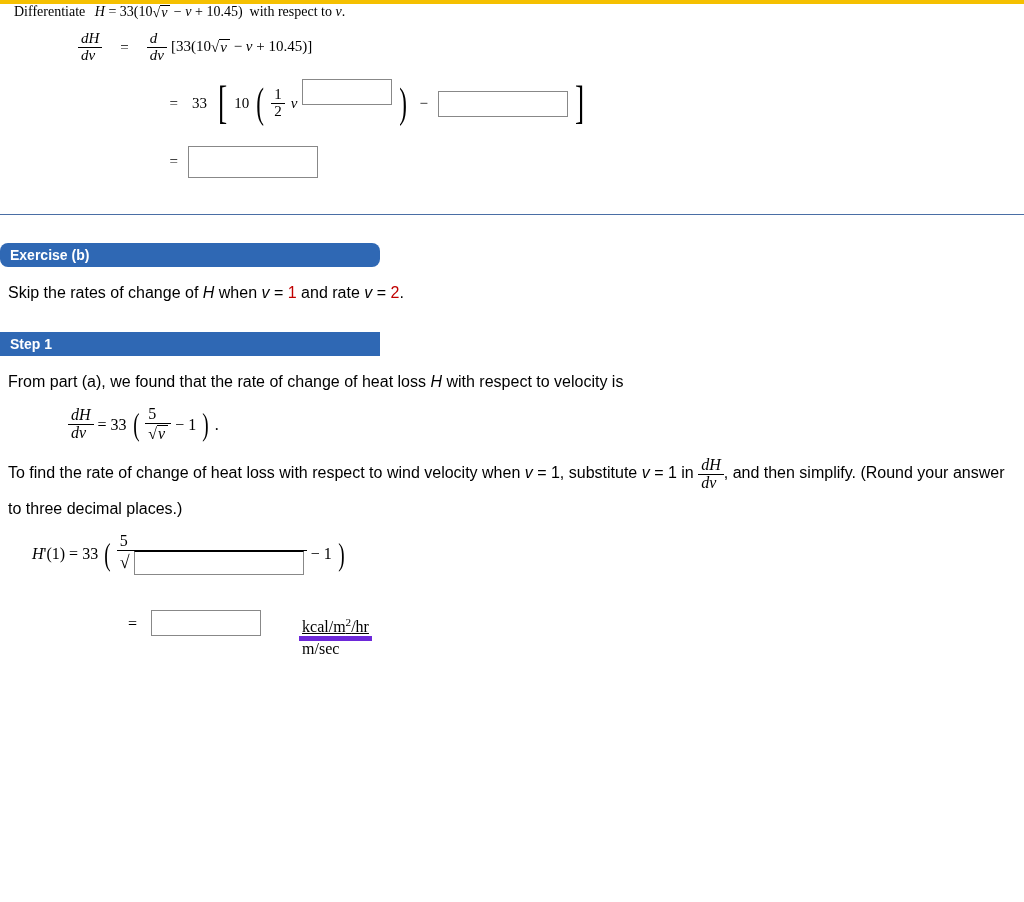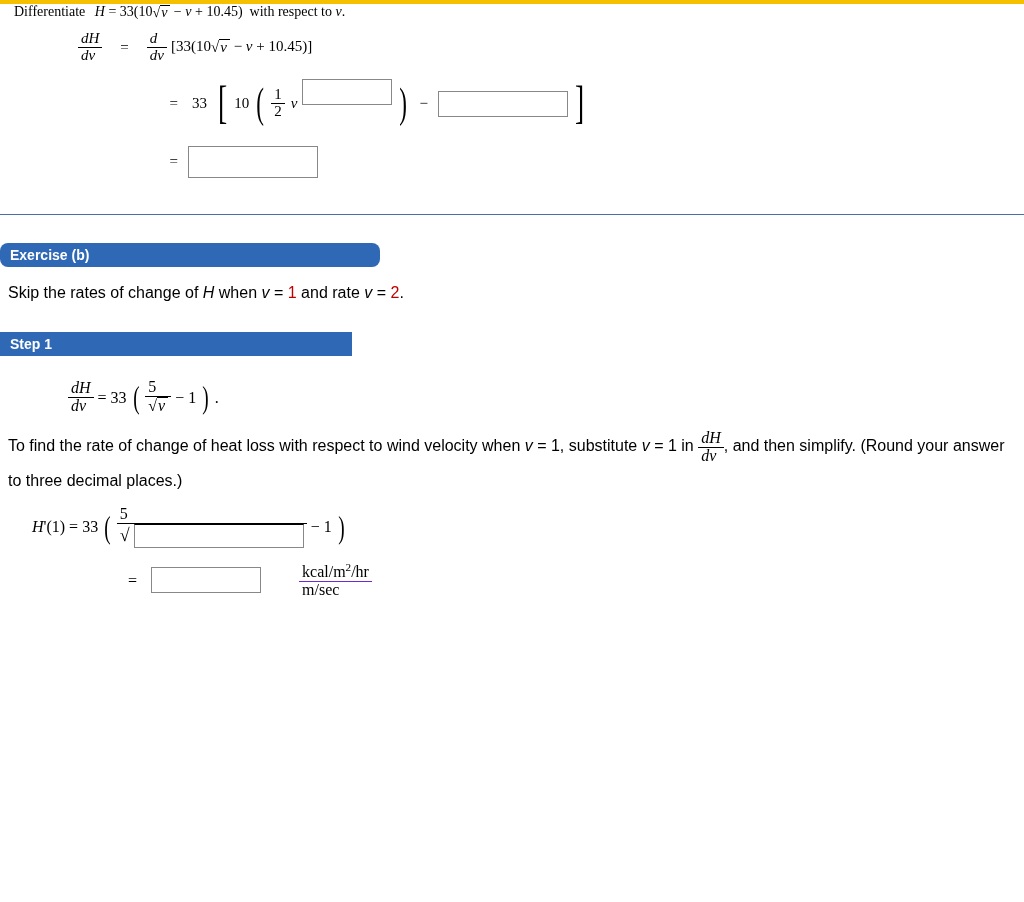--- a/index.html
+++ b/index.html
@@ -116,21 +116,21 @@
     box-sizing: border-box;
     margin-top: 28px;
     border-radius: 8px;
   }
   .step-bar {
     background: #2f68b4;
     color: #fff;
     font-weight: bold;
     font-size: 14px;
     padding: 4px 10px;
-    width: 352px;
+    width: 380px;
     box-sizing: border-box;
     margin-top: 22px;
   }
   .prose {
     padding: 12px 8px 4px 8px;
     line-height: 1.7;
     font-size: 16px;
   }
   .red { color: #c00000; }
   .exp-inline {
@@ -200,20 +200,23 @@
 
 <hr class="full">
 
 <div class="sect-bar">Exercise (b)</div>
 <div class="prose">
   <span>Skip the rates of change of </span><span class="ital">H</span><span> when </span><span class="ital">v</span><span> = </span><span class="red">1</span><span> and rate </span><span class="ital">v</span><span> = </span><span class="red">2</span><span>.</span>
 </div>
 
 <div class="step-bar">Step 1</div>
 <div class="prose">
+  <div>
+    <span>From part (a), we found that the rate of change of heat loss </span><span class="ital">H</span><span> with respect to velocity is</span>
+  </div>
 
   <div class="math" style="margin:6px 0 14px 60px;">
     <span class="exp-inline">
       <span class="frac">
         <span class="num"><span class="ital">dH</span></span>
         <span class="den"><span class="ital">dv</span></span>
       </span>
       <span> = 33</span>
       <span class="med-paren">(</span>
       <span class="frac">
@@ -251,18 +254,18 @@
       <span class="med-paren">)</span>
     </span>
   </div>
 
   <div class="math" style="margin:14px 0 0 120px;">
     <span class="exp-inline">
       <span style="padding-right:10px;">=</span>
       <span class="input-box" style="width:110px; height:26px;"></span>
       <span style="width:30px; display:inline-block;"></span>
       <span class="frac">
-        <span class="num" style="border-bottom:1px solid #6d28d9;">kcal/m<span class="sup">2</span>/hr</span>
+        <span class="num" style="text-decoration:underline; border-bottom:5px solid #6d28d9;margin-top:28px;">kcal/m<span class="sup">2</span>/hr</span>
         <span class="den">m/sec</span>
       </span>
     </span>
   </div>
 </div>
 
 </body></html>

